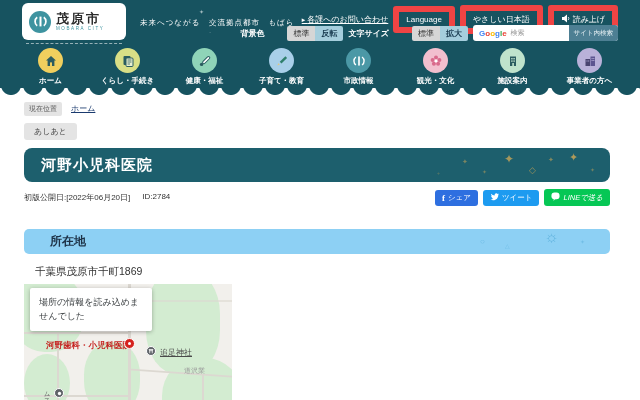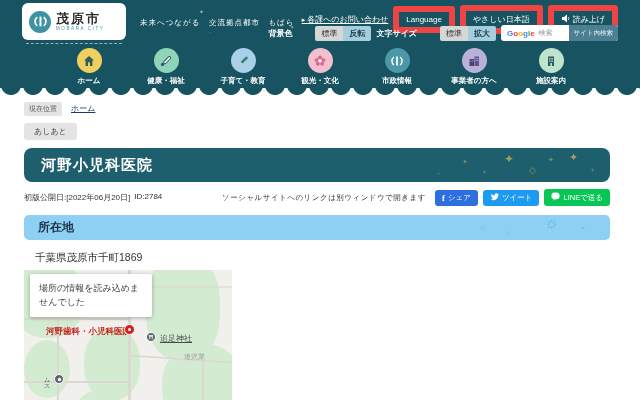--- a/index.html
+++ b/index.html
@@ -31,21 +31,21 @@
     font-family:inherit;
   }
   .hdr-right2 { position:absolute; top:25px; right:22px; display:flex; align-items:center; gap:5px; }
   .opt-label { color:#fff; font-size:8px; font-weight:bold; }
   .toggle { display:flex; border-radius:2px; overflow:hidden;margin-left:18px; }
   .opt { font-size:8px; padding:2px 6px; cursor:pointer; }
   .opt.off { background:#d6d6d6; color:#333; }
   .opt.on { background:#a5cedd; color:#17394e; font-weight:bold;text-align:right; }
   .searchbox {
     display:flex; align-items:center; background:#fff; border-radius:3px; overflow:hidden;
-    width:117px; height:16px; padding-left:6px;
+    width:145px; height:16px; padding-left:6px;
   }
   .google-logo { font-size:8px; font-weight:bold; letter-spacing:0; }
   .search-hint { color:#999; font-size:7px; margin-left:4px; flex:1; }
   .search-btn { background:#4d7f93; color:#eaf3f6; font-size:6.5px; height:100%; padding:0 5px; display:flex; align-items:center; border:none; cursor:pointer; font-family:inherit; }
   
   .mainnav { position:absolute; top:45px; left:0; right:0; height:43px; background:#175360; display:flex; justify-content:center; gap:31px; padding-top:3px; }
   .nav-item { display:flex; flex-direction:column; align-items:center; cursor:pointer; width:46px; }
   .nav-item .circ { width:25px; height:25px; border-radius:50%; display:flex; align-items:center; justify-content:center; }
   .nav-item .nlabel { color:#fff; font-size:7.5px; font-weight:bold; margin-top:3px; white-space:nowrap; }
   .wave {
@@ -60,28 +60,28 @@
   .badge { background:#e4e4e4; color:#555; font-size:7px; padding:2px 5px; border-radius:2px; }
   .crumb-link { color:#1a3a6e; font-size:8px; text-decoration:underline; cursor:pointer; }
   .foot-btn { margin-top:8px; display:inline-block; background:#e4e4e4; color:#444; font-size:8px; padding:3px 10px; border-radius:3px; border:none; cursor:pointer; font-family:inherit; }
   .title-banner {
     position:relative; margin-top:8px; height:34px; background:#1d5f6d; border-radius:8px;
     display:flex; align-items:center; padding-left:17px; overflow:hidden;
   }
   .title-banner .ptitle { color:#fff; font-size:15px; font-weight:bold; letter-spacing:1px; }
   .gold { position:absolute; color:#c8a558; pointer-events:none; }
   .meta-row { margin-top:7px; display:flex; justify-content:space-between; align-items:center; }
-  .meta-left { display:flex; gap:4px; font-size:8px; color:#333; }
+  .meta-left { display:flex; gap:12px; font-size:8px; color:#333; }
   .meta-right { display:flex; align-items:center; gap:5px; }
   .social-note { font-size:7.5px; color:#333; margin-right:4px; letter-spacing:.5px; }
   .sbtn { display:flex; align-items:center; gap:3px; color:#fff; font-size:7.5px; padding:3px 7px; border-radius:3px; border:none; cursor:pointer; font-family:inherit; }
   .fb-f { font-weight:bold; font-size:9px; font-family:"Liberation Serif",serif; }
   .section-banner {
-    position:relative; margin-top:9px; height:25px; background:#8dd0f4; border-radius:5px;
-    display:flex; align-items:center; padding-left:14px; overflow:hidden;
+    position:relative; margin-top:23px; height:25px; background:#8dd0f4; border-radius:5px;
+    display:flex; align-items:center; padding-left:26px; overflow:hidden;
   }
   .section-banner .stitle { color:#1d3247; font-size:12px; font-weight:bold; }
   .bdeco { position:absolute; color:#5cb0dc; pointer-events:none; }
   .address { margin-top:11px; margin-left:11px; font-size:10.5px; color:#333; }
   
   .map { position:relative; margin-top:5px; width:208px; height:146px; background:#f2f0ec; overflow:hidden; cursor:grab; }
   .green { position:absolute; background:#d3ecd1; }
   .road { position:absolute; background:#dcd8d1; }
   .map-popup {
     position:absolute; left:6px; top:4px; width:122px; background:#fff; border-radius:2px;
@@ -157,94 +157,104 @@
     <div class="nav-item">
       <span class="circ" style="background: rgb(240, 207, 94);">
         <svg width="14" height="14" viewBox="0 0 14 14">
             <path d="M7 2L2 6.6h1.6V12h6.8V6.6H12z" fill="#2b5c60"></path>
             <rect x="6" y="8.4" width="2" height="3.6" fill="#f0cf5e"></rect>
           </svg>
       </span>
       <span class="nlabel">ホーム</span>
     </div>
     <div class="nav-item">
+      <span class="circ" style="background: rgb(217, 223, 134);">
+        <svg width="14" height="14" viewBox="0 0 14 14">
+            <rect x="2.5" y="2" width="7" height="9" rx="1" fill="#2b5c60"></rect>
+            <rect x="5" y="4" width="7" height="8.5" rx="1" fill="#e8efcf" stroke="#2b5c60" stroke-width="1"></rect>
+            <path d="M6.5 6h4M6.5 8h4M6.5 10h2.5" stroke="#2b5c60" stroke-width=".8"></path>
+          </svg>
+      </span>
+      <span class="nlabel">くらし・手続き</span>
+    </div>
+    <div class="nav-item">
       <span class="circ" style="background: rgb(143, 212, 184);">
         <svg width="14" height="14" viewBox="0 0 14 14">
             <rect x="5.9" y="1" width="2.6" height="9" rx="1.3" fill="#fff" stroke="#2b5c60" stroke-width="1" transform="rotate(45 7 7)"></rect>
             <circle cx="3.6" cy="10.4" r="1.7" fill="#2b5c60"></circle>
           </svg>
       </span>
       <span class="nlabel">健康・福祉</span>
     </div>
     <div class="nav-item">
       <span class="circ" style="background: rgb(169, 207, 233);">
         <svg width="14" height="14" viewBox="0 0 14 14">
             <rect x="6" y="1.2" width="2.4" height="8" fill="#2f7f6b" transform="rotate(45 7 7)"></rect>
             <path d="M3.4 9.2L2.4 11.6 4.8 10.6z" fill="#e8c87a" transform="rotate(0)"></path>
           </svg>
       </span>
       <span class="nlabel">子育て・教育</span>
+    </div>
+    <div class="nav-item">
+      <span class="circ" style="background: rgb(75, 152, 166);">
+        <svg width="14" height="14" viewBox="0 0 15 15">
+            <path d="M4.2 3.2a5.4 5.4 0 000 8.6" stroke="#fff" stroke-width="1.5" fill="none"></path>
+            <path d="M10.8 3.2a5.4 5.4 0 010 8.6" stroke="#fff" stroke-width="1.5" fill="none"></path>
+            <rect x="6.6" y="2.6" width="1.8" height="9.8" fill="#fff"></rect>
+          </svg>
+      </span>
+      <span class="nlabel">市政情報</span>
     </div>
     <div class="nav-item">
       <span class="circ" style="background: rgb(242, 191, 206);">
         <svg width="14" height="14" viewBox="0 0 14 14">
             <g fill="#d96a8b">
               <circle cx="7" cy="3.4" r="2"></circle>
               <circle cx="10.4" cy="5.9" r="2"></circle>
               <circle cx="9.1" cy="9.8" r="2"></circle>
               <circle cx="4.9" cy="9.8" r="2"></circle>
               <circle cx="3.6" cy="5.9" r="2"></circle>
             </g>
             <circle cx="7" cy="7" r="1.4" fill="#fff"></circle>
           </svg>
       </span>
       <span class="nlabel">観光・文化</span>
     </div>
     <div class="nav-item">
-      <span class="circ" style="background: rgb(75, 152, 166);">
-        <svg width="14" height="14" viewBox="0 0 15 15">
-            <path d="M4.2 3.2a5.4 5.4 0 000 8.6" stroke="#fff" stroke-width="1.5" fill="none"></path>
-            <path d="M10.8 3.2a5.4 5.4 0 010 8.6" stroke="#fff" stroke-width="1.5" fill="none"></path>
-            <rect x="6.6" y="2.6" width="1.8" height="9.8" fill="#fff"></rect>
-          </svg>
-      </span>
-      <span class="nlabel">市政情報</span>
+      <span class="circ" style="background: rgb(191, 227, 204);">
+        <svg width="14" height="14" viewBox="0 0 14 14">
+            <rect x="4" y="2.5" width="6" height="9.5" fill="#2b5c60"></rect>
+            <g fill="#bfe3cc">
+              <rect x="5.2" y="4" width="1.4" height="1.4"></rect>
+              <rect x="7.4" y="4" width="1.4" height="1.4"></rect>
+              <rect x="5.2" y="6.4" width="1.4" height="1.4"></rect>
+              <rect x="7.4" y="6.4" width="1.4" height="1.4"></rect>
+              <rect x="6.3" y="9" width="1.6" height="3"></rect>
+            </g>
+          </svg>
+      </span>
+      <span class="nlabel">施設案内</span>
     </div>
     <div class="nav-item">
       <span class="circ" style="background: rgb(185, 177, 217);">
         <svg width="14" height="14" viewBox="0 0 14 14">
             <rect x="2.5" y="5" width="4.5" height="7" fill="#4a4470"></rect>
             <rect x="7.5" y="2.5" width="4.5" height="9.5" fill="#5d5590"></rect>
             <g fill="#b9b1d9">
               <rect x="8.6" y="4" width="1" height="1"></rect>
               <rect x="10.3" y="4" width="1" height="1"></rect>
               <rect x="8.6" y="6" width="1" height="1"></rect>
               <rect x="10.3" y="6" width="1" height="1"></rect>
               <rect x="3.5" y="6.5" width="1" height="1"></rect>
               <rect x="5.2" y="6.5" width="1" height="1"></rect>
             </g>
           </svg>
       </span>
       <span class="nlabel">事業者の方へ</span>
     </div>
-    <div class="nav-item">
-      <span class="circ" style="background: rgb(191, 227, 204);">
-        <svg width="14" height="14" viewBox="0 0 14 14">
-            <rect x="4" y="2.5" width="6" height="9.5" fill="#2b5c60"></rect>
-            <g fill="#bfe3cc">
-              <rect x="5.2" y="4" width="1.4" height="1.4"></rect>
-              <rect x="7.4" y="4" width="1.4" height="1.4"></rect>
-              <rect x="5.2" y="6.4" width="1.4" height="1.4"></rect>
-              <rect x="7.4" y="6.4" width="1.4" height="1.4"></rect>
-              <rect x="6.3" y="9" width="1.6" height="3"></rect>
-            </g>
-          </svg>
-      </span>
-      <span class="nlabel">施設案内</span>
-    </div>
   </nav>
   <div class="wave"></div>
 
   <div class="content">
 
     <div class="crumb-row">
       <span class="badge">現在位置</span>
       <a class="crumb-link">ホーム</a>
     </div>
 
@@ -261,32 +271,31 @@
       <span class="gold" style="left:566px;top:18px;font-size:6px;opacity:.5">✦</span>
       <span class="gold" style="left:413px;top:22px;font-size:5px;opacity:.4">+</span>
     </div>
 
     <div class="meta-row">
       <div class="meta-left">
         <span>初版公開日:[2022年06月20日]</span>
         <span>ID:2784</span>
       </div>
       <div class="meta-right">
-        <span class="social-note">ソーシャルサイトへのリンクは別ウィンドウで開きます</span>
         <button class="sbtn" style="background: rgb(46, 111, 224);">
           <span class="fb-f">f</span>
           <span>シェア</span>
         </button>
         <button class="sbtn" style="background: rgb(29, 155, 240);">
           <span><svg width="9" height="8" viewBox="0 0 11 10">
                 <path d="M11 1.3c-.4.2-.8.3-1.2.4.4-.3.8-.7 1-1.2-.4.3-.9.5-1.4.6C9 .7 8.4.4 7.8.4 6.6.4 5.7 1.3 5.7 2.5c0 .2 0 .3.1.5C4 2.9 2.5 2.1 1.5.9c-.2.3-.3.7-.3 1.1 0 .7.4 1.4 1 1.8-.4 0-.7-.1-1-.3 0 1 .7 1.9 1.7 2.1-.2 0-.4.1-.6.1h-.4c.3.8 1.1 1.5 2 1.5-.7.6-1.7.9-2.7.9H.5c1 .6 2.1 1 3.4 1 4 0 6.3-3.4 6.3-6.3v-.3c.3-.3.6-.7.8-1.2z" fill="#fff"></path>
               </svg></span>
           <span>ツイート</span>
         </button>
-        <button class="sbtn" style="background: rgb(6, 199, 85);">
+        <button class="sbtn" style="background: rgb(6, 199, 85); font-style: italic;">
           <span><svg width="9" height="9" viewBox="0 0 10 10">
                 <rect x="0.5" y="0.5" width="9" height="7.5" rx="3.4" fill="#fff"></rect>
                 <path d="M3 8l-.4 1.8L5 8z" fill="#fff"></path>
               </svg></span>
           <span>LINEで送る</span>
         </button>
       </div>
     </div>
 
     <div class="section-banner">

